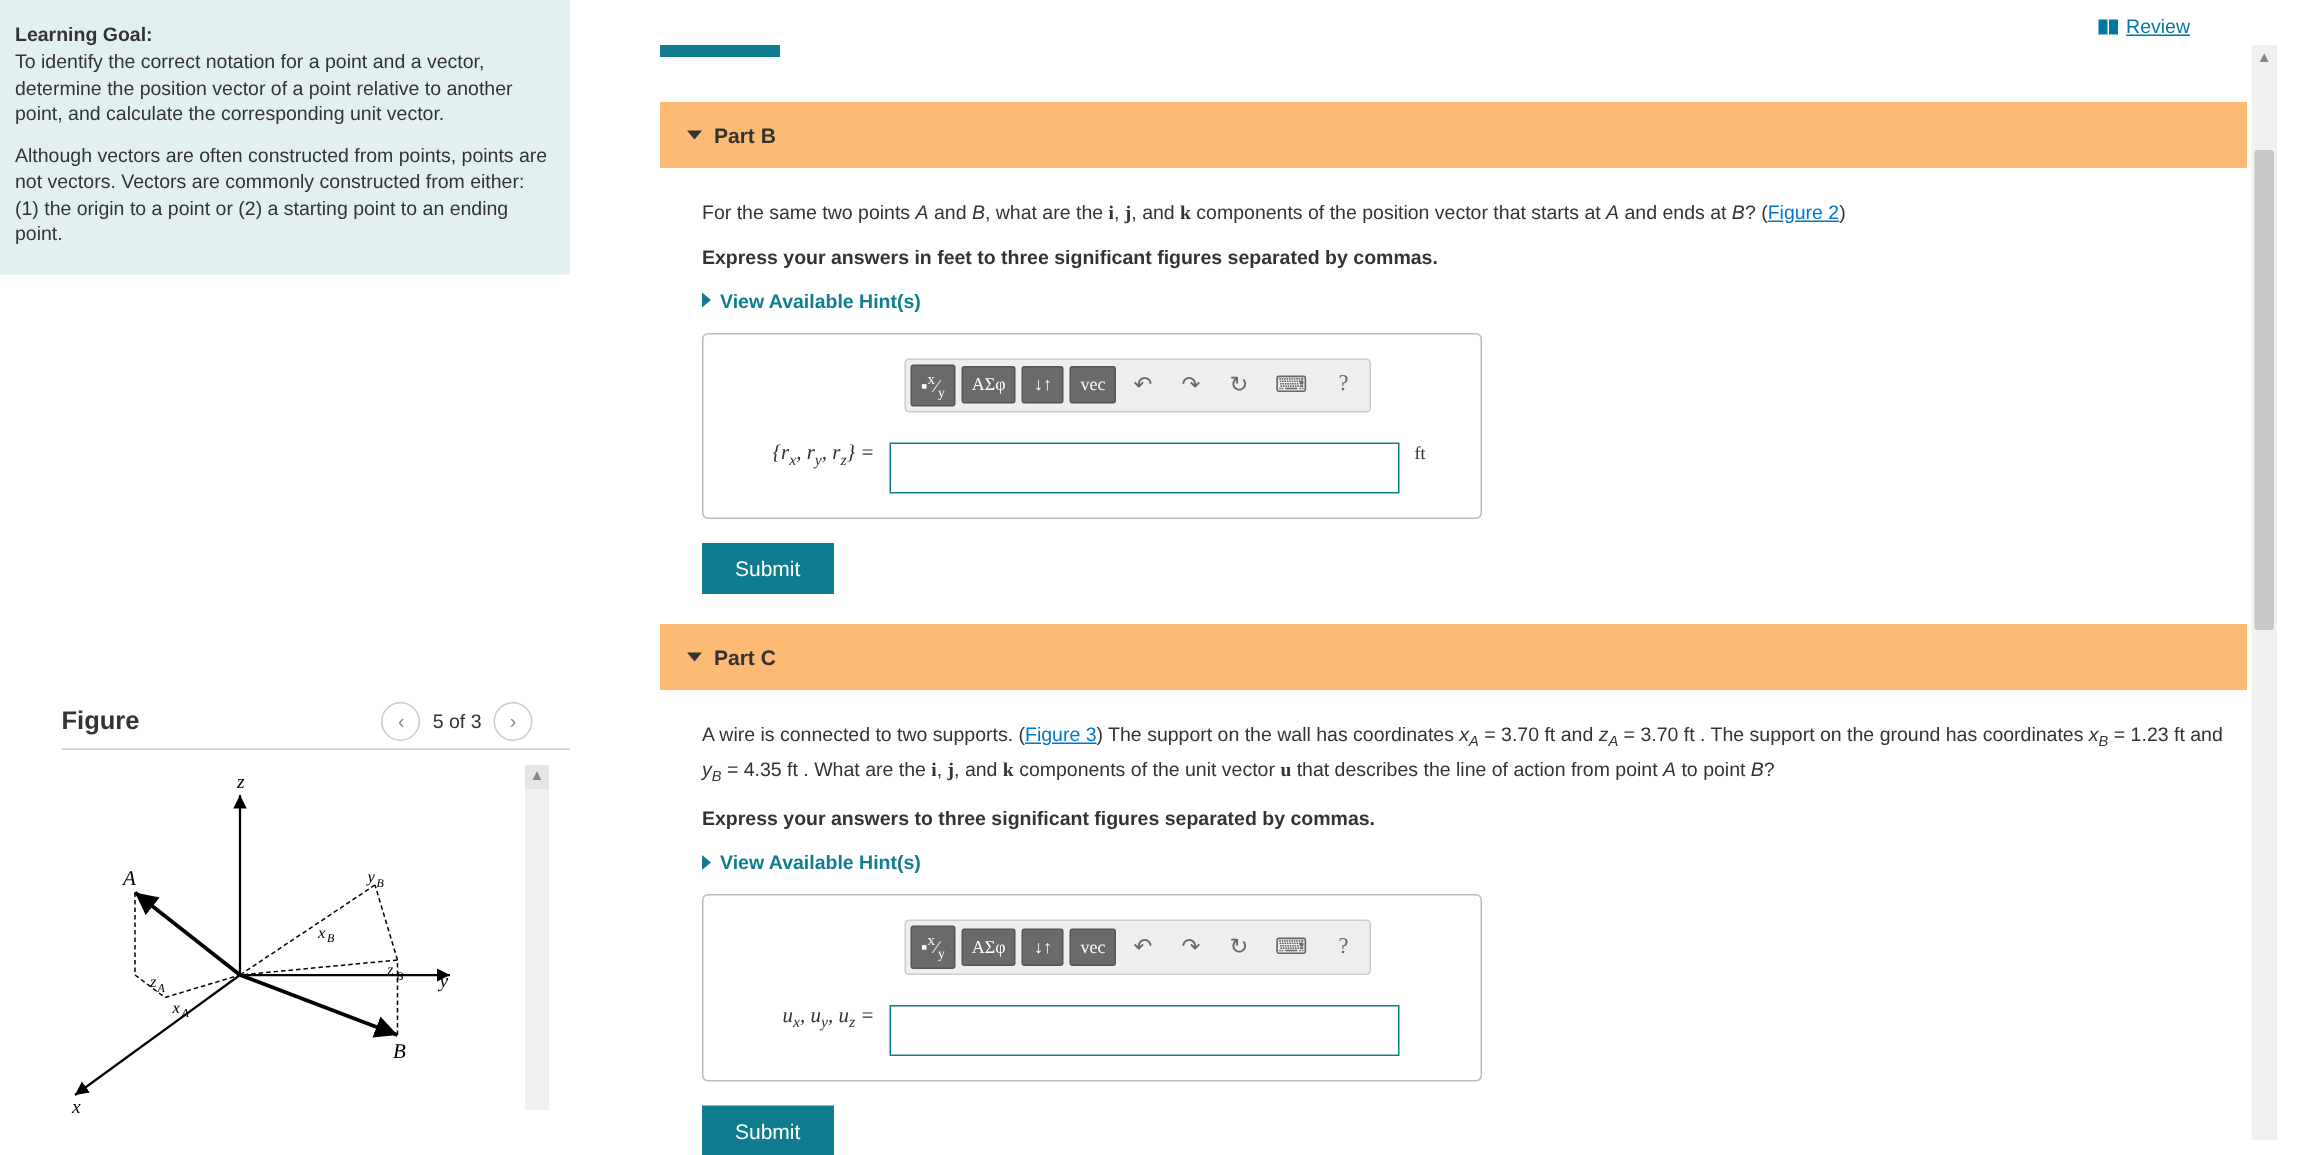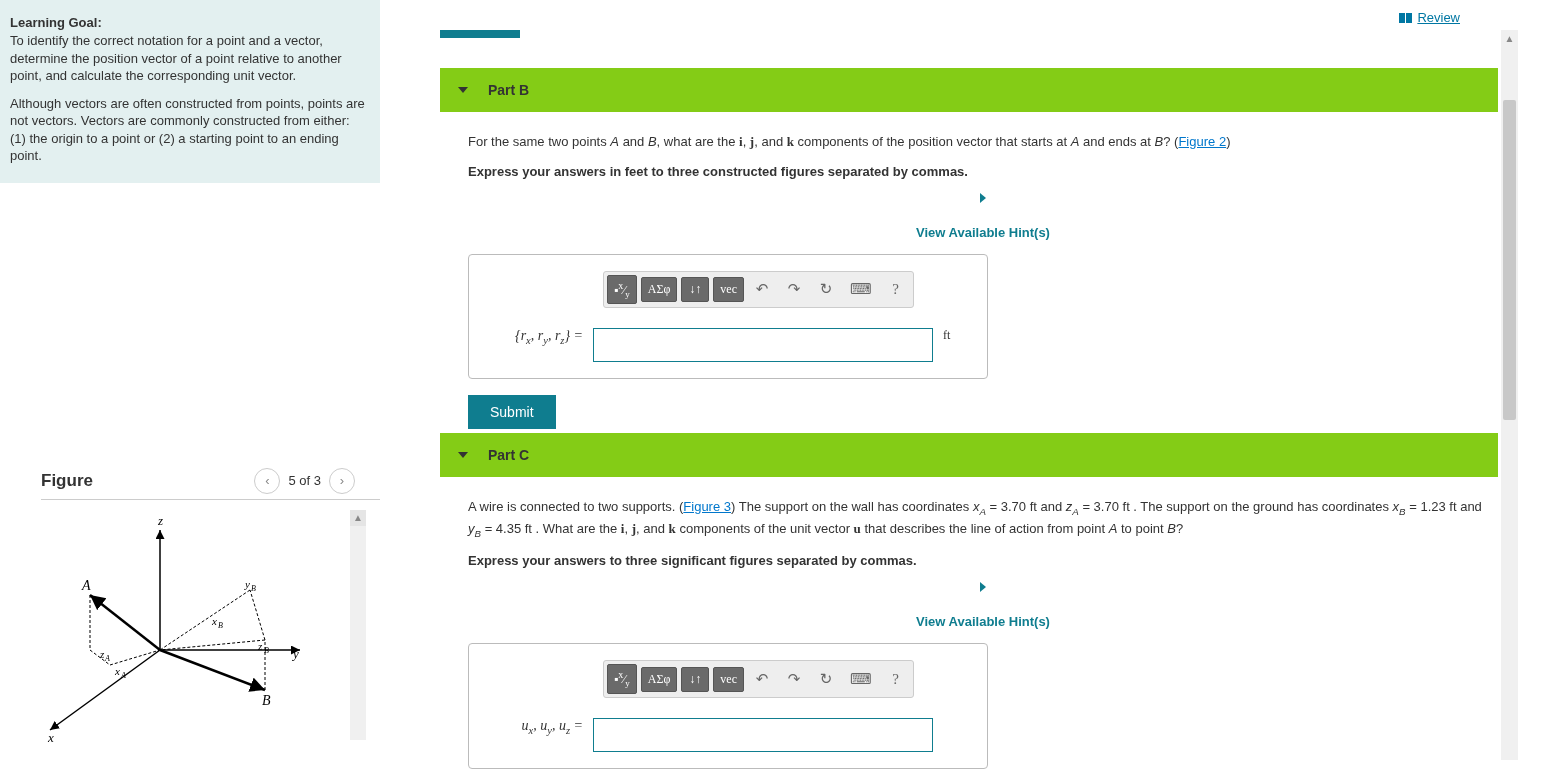--- a/index.html
+++ b/index.html
@@ -17,30 +17,30 @@
   .figure-canvas { height: 250px; position: relative; margin-top: 10px; }
   .figure-scroll { position: absolute; right: 14px; top: 0; width: 16px; height: 230px; background: #f0f0f0; }
   .figure-scroll .up { position:absolute; top:0; left:0; right:0; height:16px; display:flex; align-items:center; justify-content:center; color:#888; font-size:10px; background:#e5e5e5;}
   
   .right-col { flex: 1; position: relative; padding: 10px 50px 0 60px; }
   .review-link { position: absolute; top: 10px; right: 88px; color: #0077a3; text-decoration: underline; font-size: 13px; display:flex; align-items:center; gap:4px;}
   .review-icon { display:inline-flex; }
   .review-icon span { width:6px; height:10px; background:#0077a3; display:inline-block; margin-right:1px; }
   .progress-stub { width:80px; height:8px; background:#0f7d8f; margin: 20px 0 30px 0; }
   
-  .part-header { background: #84cc16; padding: 14px 18px; display: flex; align-items: center; gap: 20px; margin-top: 4px; }
+  .part-header { background: #fdba74; padding: 14px 18px; display: flex; align-items: center; gap: 8px; margin-top: 20px; }
   .caret-down { width:0; height:0; border-left:5px solid transparent; border-right:5px solid transparent; border-top:6px solid #333; }
   .part-header h4 { font-size: 14px; font-weight: bold; }
   .part-body { padding: 20px 0 0 28px; }
   .question-text { font-size: 13px; line-height: 1.5; margin-bottom: 12px; }
   .question-text .it { font-style: italic; }
   .question-text .bld { font-weight: bold; font-family: 'Times New Roman', serif; }
   .figlink { color: #0077cc; text-decoration: underline; }
   .instruct { font-weight: bold; font-size: 13px; margin-bottom: 14px; }
-  .hints-link { color: #0f7d8f; font-weight: bold; font-size: 13px; display:flex; align-items:center; gap:22px; cursor:pointer; margin-bottom: 14px; flex-direction: column;}
+  .hints-link { color: #0f7d8f; font-weight: bold; font-size: 13px; display:flex; align-items:center; gap:6px; cursor:pointer; margin-bottom: 14px;}
   .caret-right { width:0; height:0; border-top:5px solid transparent; border-bottom:5px solid transparent; border-left:6px solid #0f7d8f; }
   
   .answer-box { border: 1px solid #bbb; border-radius: 4px; padding: 16px 14px; display: inline-block; min-width: 520px; }
   .toolbar { display: inline-flex; background: #eee; border: 1px solid #ccc; border-radius: 3px; padding: 3px; gap: 4px; align-items:center; margin-left: 120px;}
   .tb-btn { background: #6a6a6a; color: #fff; border: 1px solid #555; border-radius: 2px; padding: 4px 6px; font-size: 12px; cursor: pointer; min-width: 28px; text-align:center; font-family: 'Times New Roman', serif;}
   .tb-btn.light { background: transparent; color: #666; border: none; font-size: 15px; }
   .input-row { display: flex; align-items: flex-start; gap: 10px; margin-top: 20px; }
   .var-label { font-family: 'Times New Roman', serif; font-style: italic; font-size: 14px; min-width: 100px; text-align:right;}
   .ans-input { width: 340px; height: 34px; border: 1px solid #0f7d8f; padding: 4px 8px; font-size: 13px; }
   .unit-label { font-family: 'Times New Roman', serif; font-size: 12px; }
@@ -130,21 +130,21 @@
     <div class="progress-stub"></div>
 
     <div class="part-header">
       <span class="caret-down"></span>
       <h4>Part B</h4>
     </div>
     <div class="part-body">
       <p class="question-text">
         <span>For the same two points </span><span class="it">A</span><span> and </span><span class="it">B</span><span>, what are the </span><span class="bld">i</span><span>, </span><span class="bld">j</span><span>, and </span><span class="bld">k</span><span> components of the position vector that starts at </span><span class="it">A</span><span> and ends at </span><span class="it">B</span><span>? (</span><a class="figlink">Figure 2</a><span>)</span>
       </p>
-      <p class="instruct">Express your answers in feet to three constructed figures separated by commas.</p>
+      <p class="instruct">Express your answers in feet to three significant figures separated by commas.</p>
       <div class="hints-link">
         <span class="caret-right"></span>
         <span>View Available Hint(s)</span>
       </div>
       <div class="answer-box">
         <div class="toolbar">
           <button class="tb-btn">▪<sup>x</sup>⁄<sub>y</sub></button>
           <button class="tb-btn">ΑΣφ</button>
           <button class="tb-btn">↓↑</button>
           <button class="tb-btn">vec</button>

